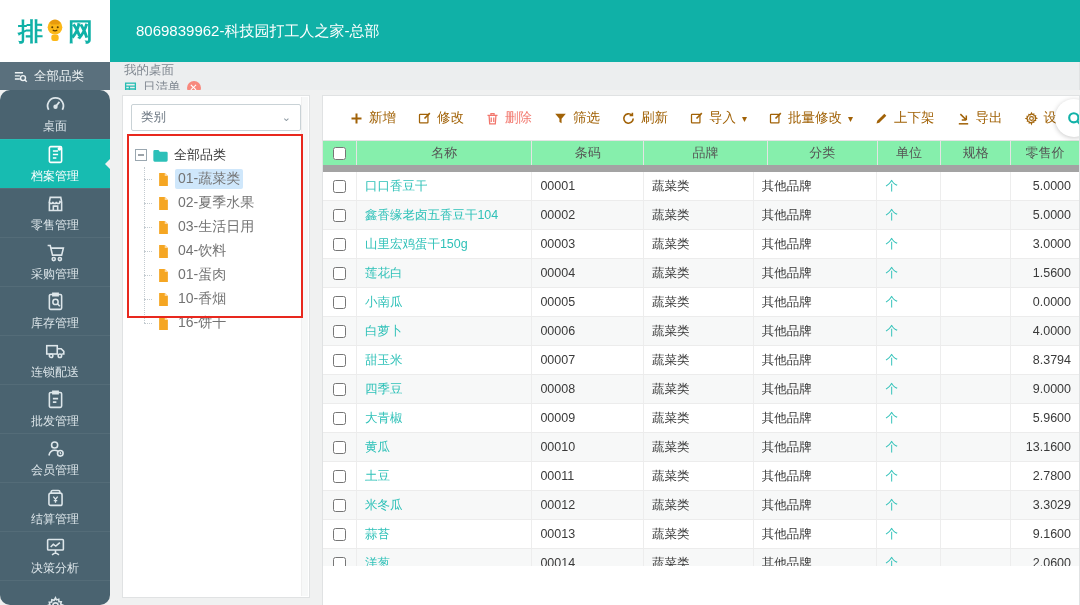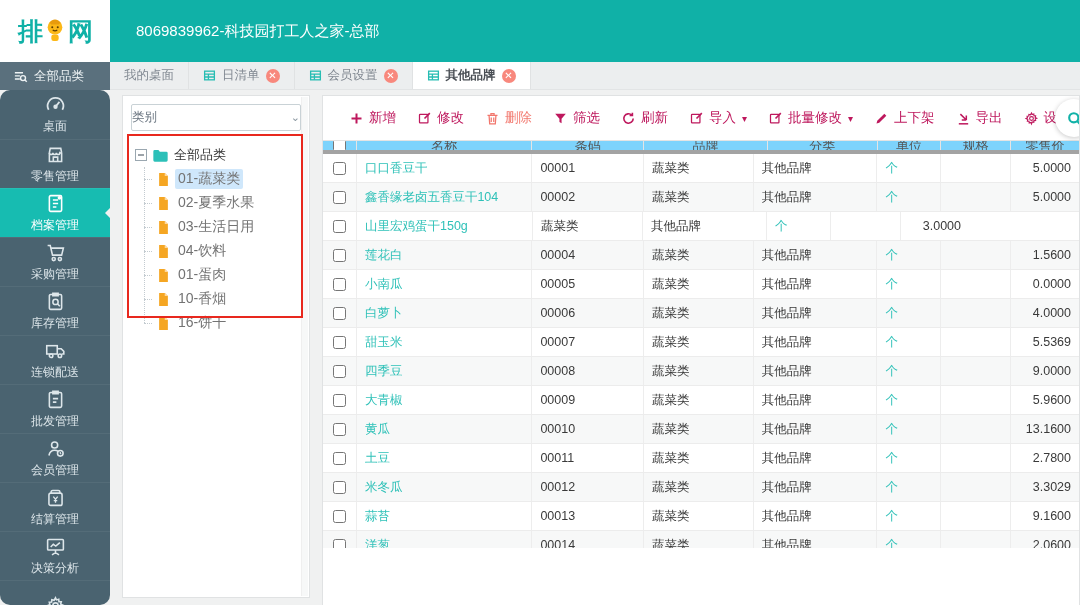--- a/index.html
+++ b/index.html
@@ -15,21 +15,21 @@
   .logo-txt{color:#10b1a7;font-size:25px;font-weight:bold;letter-spacing:-1px;}
   .mascot{display:inline-block;width:22px;height:24px;}
   .top-header{position:absolute;left:110px;top:0;width:970px;height:62px;background:#10b1a7;
     display:flex;align-items:center;padding-left:26px;}
   .top-header .title{color:#fff;font-size:15px;}
   
   .search-menu{position:absolute;left:0;top:62px;width:110px;height:28px;background:#5a707d;
     display:flex;align-items:center;gap:6px;padding-left:13px;color:#eef3f5;font-size:12.5px;cursor:pointer;}
   .search-menu .ic{width:15px;height:15px;}
   .tabbar{position:absolute;left:110px;top:62px;width:970px;height:28px;background:#eceeef;
-    display:flex;align-items:stretch;border-bottom:1px solid #e2e4e5;}
+    display:flex;align-items:stretch;border-bottom:1px solid #e2e4e5;flex-direction:column;}
   .tab{display:flex;align-items:center;gap:6px;padding:0 14px;font-size:12.5px;color:#808891;
     border-right:1px solid #e0e2e3;cursor:pointer;background:#eceeef;}
   .tab .ic{width:13px;height:13px;color:#27bdb3;}
   .tab.active{background:#fff;color:#4a4f55;font-weight:bold;}
   .tab-close{width:14px;height:14px;border-radius:50%;background:#f8887d;color:#fff;font-size:10px;
     line-height:13px;text-align:center;display:inline-block;font-weight:normal;}
   
   .sidebar{position:absolute;left:0;top:90px;width:110px;height:515px;background:#4a6370;border-radius:10px;}
   .side-item{height:49px;display:flex;flex-direction:column;align-items:center;justify-content:center;
     color:#dde6ea;border-top:1px solid rgba(255,255,255,.06);cursor:pointer;position:relative;}
@@ -39,48 +39,48 @@
   .side-item.active{background:#17bcb1;color:#fff;}
   .side-item.active::after{content:"";position:absolute;right:0;top:50%;margin-top:-5px;
     border-top:5px solid transparent;border-bottom:5px solid transparent;border-right:5px solid #f0f1f1;}
   
   .main{position:absolute;left:110px;top:90px;width:970px;height:515px;background:#f0f1f1;}
   
   .tree-panel{position:absolute;left:12px;top:5px;width:188px;height:503px;background:#fff;
     border:1px solid #e0e2e3;}
   .tree-scroll{position:absolute;right:1px;top:1px;bottom:1px;width:7px;background:#f7f8f8;border-left:1px solid #efefef;}
   .cat-select{margin:8px;height:27px;border:1px solid #c9d2d6;border-radius:2px;background:#fff;
-    display:flex;align-items:center;justify-content:space-between;padding:0 0;color:#6a7580;font-size:12.5px;cursor:pointer;}
+    display:flex;align-items:center;justify-content:space-between;padding:0 9px;color:#6a7580;font-size:12.5px;cursor:pointer;}
   .cat-select .chev{color:#8a97a0;font-size:11px;}
   .red-box{position:absolute;left:4px;top:38px;width:176px;height:184px;border:2px solid #e8281e;
     pointer-events:none;z-index:6;}
   .tree{padding:4px 0 0 12px;position:relative;}
   .tree-root{display:flex;align-items:center;gap:5px;height:24px;font-size:13px;color:#333;cursor:pointer;}
   .tree-root .ic-box{width:12px;height:12px;}
   .tree-root .ic-folder{width:17px;height:15px;color:#2cc0b8;}
   .tree-children{position:relative;padding-left:16px;}
   .tree-children::before{content:"";position:absolute;left:9px;top:0;bottom:12px;border-left:1px dotted #c3cbd0;}
   .tree-item{display:flex;align-items:center;gap:5px;height:24px;font-size:14px;color:#737373;cursor:pointer;position:relative;}
   .tree-item .dash{width:8px;border-top:1px dotted #c3cbd0;margin-left:-7px;}
   .tree-item .ic-file{width:13px;height:15px;color:#f5a623;}
   .tree-item .t{padding:1px 3px;border-radius:2px;}
   .tree-item.selected .t{background:#cfe7fb;}
   
   .table-panel{position:absolute;left:212px;top:5px;width:758px;height:510px;background:#fff;
     border:1px solid #e0e2e3;border-bottom:none;overflow:hidden;}
   .toolbar{height:44px;display:flex;align-items:center;gap:21px;padding-left:26px;position:relative;}
-  .tbtn{display:flex;align-items:center;gap:5px;color:#be185d;font-size:13.5px;cursor:pointer;white-space:nowrap;}
+  .tbtn{display:flex;align-items:center;gap:5px;color:#a16207;font-size:13.5px;cursor:pointer;white-space:nowrap;}
   .tbtn .ic{width:15px;height:15px;}
   .tbtn.danger{color:#f2776d;}
   .tbtn .caret{font-size:10px;margin-left:1px;}
   .search-fab{position:absolute;right:-14px;top:3px;width:38px;height:38px;border-radius:50%;background:#fff;
     box-shadow:0 1px 5px rgba(0,0,0,.22);display:flex;align-items:center;justify-content:center;cursor:pointer;}
   .search-fab .ic{width:17px;height:17px;color:#12b2a8;}
   
-  .thead{height:14px;display:flex;background:#7dd3fc;border-top:1px solid #e4e4e4;border-bottom:4px solid #a3a3a3;}
+  .thead{height:32px;display:flex;background:#86efac;border-top:1px solid #e4e4e4;border-bottom:7px solid #a3a3a3;}
   .th{display:flex;align-items:center;justify-content:center;font-size:13px;color:#555;
     border-right:1px solid #e4e4e4;overflow:hidden;}
   .th:last-child{border-right:none;}
   .tbody{height:394px;overflow:hidden;}
   .tr{display:flex;height:29px;border-bottom:1px solid #ececec;background:#fff;}
   .tr:nth-child(even){background:#f7f8f8;}
   .td{display:flex;align-items:center;font-size:12.5px;color:#3a3a3a;border-right:1px solid #ededed;
     padding:0 8px;overflow:hidden;white-space:nowrap;}
   .td:last-child{border-right:none;}
   .td.center{justify-content:center;padding:0;}
@@ -161,39 +161,39 @@
       <div class="side-item">
         <span class="ic ">
           <svg viewBox="0 0 24 24" fill="none" stroke="currentColor" stroke-width="2">
             <path d="M4.2 18a9 9 0 1 1 15.6 0"></path>
             <path d="M12 14.5L16.5 9"></path>
             <circle cx="12" cy="14.5" r="1.5" fill="currentColor"></circle>
           </svg>
         </span>
         <span class="lb">桌面</span>
       </div>
+      <div class="side-item active">
+        <span class="ic ">
+          <svg viewBox="0 0 24 24" fill="none" stroke="currentColor" stroke-width="1.8">
+            <rect x="5" y="3" width="14" height="18" rx="1.5"></rect>
+            <path d="M9 8h6M9 12h6M9 16h4"></path>
+            <circle cx="16.5" cy="5.5" r="1.2" fill="currentColor"></circle>
+          </svg>
+        </span>
+        <span class="lb">档案管理</span>
+      </div>
       <div class="side-item">
         <span class="ic ">
           <svg viewBox="0 0 24 24" fill="none" stroke="currentColor" stroke-width="1.8">
             <path d="M5 10l1-5h12l1 5M5 10v10h14V10"></path>
             <path d="M5 10a2 2 0 0 0 4 0a2 2 0 0 0 4 0a2 2 0 0 0 4 0a2 2 0 0 0 2 0"></path>
             <path d="M9.5 20v-5h5v5"></path>
           </svg>
         </span>
         <span class="lb">零售管理</span>
-      </div>
-      <div class="side-item active">
-        <span class="ic ">
-          <svg viewBox="0 0 24 24" fill="none" stroke="currentColor" stroke-width="1.8">
-            <rect x="5" y="3" width="14" height="18" rx="1.5"></rect>
-            <path d="M9 8h6M9 12h6M9 16h4"></path>
-            <circle cx="16.5" cy="5.5" r="1.2" fill="currentColor"></circle>
-          </svg>
-        </span>
-        <span class="lb">档案管理</span>
       </div>
       <div class="side-item">
         <span class="ic ">
           <svg viewBox="0 0 24 24" fill="none" stroke="currentColor" stroke-width="1.8">
             <path d="M3 4h3l2.6 11H19l2-8H7"></path>
             <circle cx="10" cy="19.5" r="1.8"></circle>
             <circle cx="17" cy="19.5" r="1.8"></circle>
           </svg>
         </span>
         <span class="lb">采购管理</span>
@@ -503,20 +503,21 @@
             <div class="td" style="width:124px">其他品牌</div>
             <div class="td unit" style="width:64px">个</div>
             <div class="td" style="width:70px"></div>
             <div class="td right" style="width:68px">5.0000</div>
           </div>
           <div class="tr">
             <div class="td center" style="width:34px">
               <input type="checkbox" style="">
             </div>
             <div class="td link" style="width:176px">山里宏鸡蛋干150g</div>
+            <div class="td" style="width:112px">00003</div>
             <div class="td" style="width:110px">蔬菜类</div>
             <div class="td" style="width:124px">其他品牌</div>
             <div class="td unit" style="width:64px">个</div>
             <div class="td" style="width:70px"></div>
             <div class="td right" style="width:68px">3.0000</div>
           </div>
           <div class="tr">
             <div class="td center" style="width:34px">
               <input type="checkbox" style="">
             </div>
@@ -555,21 +556,21 @@
           <div class="tr">
             <div class="td center" style="width:34px">
               <input type="checkbox" style="">
             </div>
             <div class="td link" style="width:176px">甜玉米</div>
             <div class="td" style="width:112px">00007</div>
             <div class="td" style="width:110px">蔬菜类</div>
             <div class="td" style="width:124px">其他品牌</div>
             <div class="td unit" style="width:64px">个</div>
             <div class="td" style="width:70px"></div>
-            <div class="td right" style="width:68px">5.5369</div>
+            <div class="td right" style="width:68px">8.3794</div>
           </div>
           <div class="tr">
             <div class="td center" style="width:34px">
               <input type="checkbox" style="">
             </div>
             <div class="td link" style="width:176px">四季豆</div>
             <div class="td" style="width:112px">00008</div>
             <div class="td" style="width:110px">蔬菜类</div>
             <div class="td" style="width:124px">其他品牌</div>
             <div class="td unit" style="width:64px">个</div>

